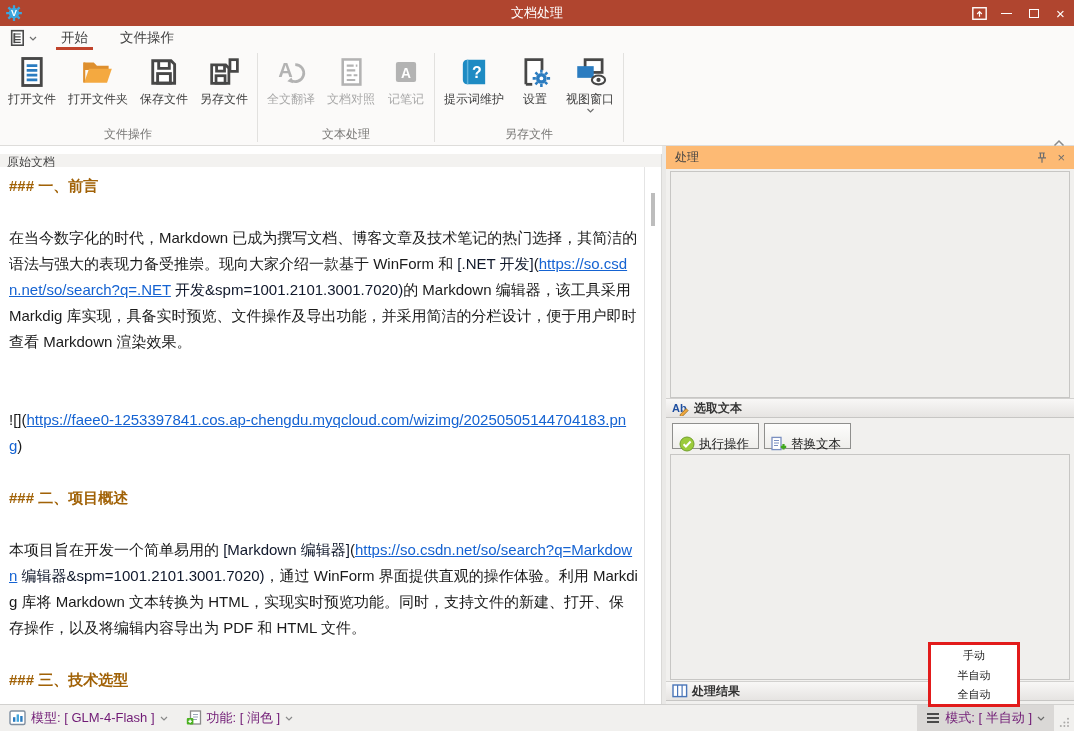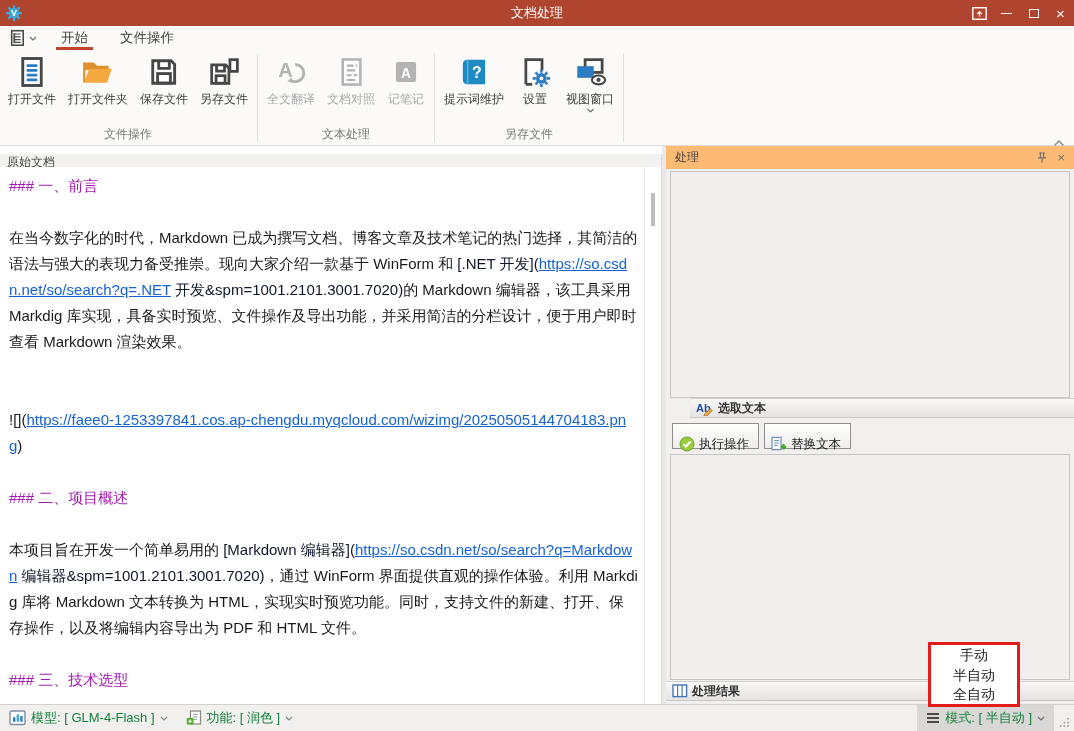--- a/index.html
+++ b/index.html
@@ -66,60 +66,60 @@
   .doc-area { position:absolute; left:0; top:21px; right:0; bottom:0; background:#fff; border-right:1px solid #D9D8D6; }
   .doc-edge { position:absolute; right:16px; top:0; bottom:0; width:1px; background:#E4E4E4; }
   .doc-scroll-thumb { position:absolute; right:6px; top:26px; width:4px; height:33px; background:#BDBDBD; }
   .doc-content {
     position:absolute; left:9px; top:4px; right:22px; bottom:0;
     font-size:15px; line-height:26px; color:#1A1A1A; overflow:hidden; word-break:break-all;
   }
   .para { margin-top:26px; }
   .para:first-child { margin-top:2px; }
   .doc-content p:nth-of-type(3) { margin-top:52px; }
-  .run-heading { color:#a21caf; font-weight:normal;text-align:center; }
+  .run-heading { color:#a16207; font-weight:bold;text-align:center; }
   .run-gray { color:#0f172a; }
   .run-link { color:#1563D2; text-decoration:underline; }
   
   .right-panel { position:absolute; left:666px; top:146px; width:408px; height:558px; background:#F1F0EE; }
   .rp-header {
     position:absolute; left:0; top:0; right:0; height:23px;
     font-size:12px; color:#444; display:flex; align-items:center; padding:0 9px; background:#fdba74;
   }
   .rp-header-btns { margin-left:auto; display:flex; gap:9px; align-items:center; }
   .rp-tool { color:#6E6E6E; font-size:13px; line-height:1; }
   .rp-area1 { position:absolute; left:4px; right:4px; top:25px; height:227px; background:#F0EFED; border:1px solid #C7C6C4; }
   .rp-bar {
     position:absolute; left:0; right:0; height:20px;
     background:linear-gradient(#F8F7F6,#E6E4E2);
     border-top:1px solid #D2D1CF; border-bottom:1px solid #C7C6C4;
     display:flex; align-items:center; gap:4px; padding:0 6px;
     font-size:12px; font-weight:bold; color:#333;
   }
-  .rp-bar1 { top:252px;margin-left:24px; }
+  .rp-bar1 { top:252px; }
   .rp-buttons { position:absolute; left:6px; top:277px; display:flex; gap:5px; }
   .rp-btn {
     height:26px; display:flex; align-items:center; gap:4px; padding:16px 9px 0 6px;
     background:linear-gradient(#FDFDFC,#EFEEEB); border:1px solid #8F8F8D;
     font-size:12.5px; color:#222;
   }
   .rp-area2 { position:absolute; left:4px; right:4px; top:308px; height:226px; background:#F0EFED; border:1px solid #C7C6C4; }
   .rp-bar2 { top:535px; }
   
   .popup-menu {
     position:absolute; left:928px; top:642px; width:92px; height:65px;
     background:#fff; border:3px solid #E21B1B; z-index:10;
     display:flex; flex-direction:column; justify-content:space-evenly; align-items:center;
   }
-  .popup-item { font-size:14px; color:#1A1A1A; line-height:18px; width:100%; text-align:center; }
+  .popup-item { font-size:11px; color:#1A1A1A; line-height:18px; width:100%; text-align:center; }
   
   .statusbar {
     position:absolute; left:0; top:704px; width:1074px; height:27px;
     background:#F1F0EE; border-top:1px solid #D2D1CF;
-    display:flex; align-items:center; font-size:13px; color:#15803d;
+    display:flex; align-items:center; font-size:13px; color:#701a75;
   }
   .sb-item { display:flex; align-items:center; gap:5px; padding:0 9px; height:100%; }
   .sb-right { margin-left:auto; display:flex; align-items:center; height:100%; }
   .sb-mode { background:#DAD8D6; }
   .sb-grip { width:20px; height:100%; display:flex; align-items:flex-end; justify-content:center; padding-bottom:3px; }
 </style>
 </head>
 <body>
 
 <div class="titlebar">

